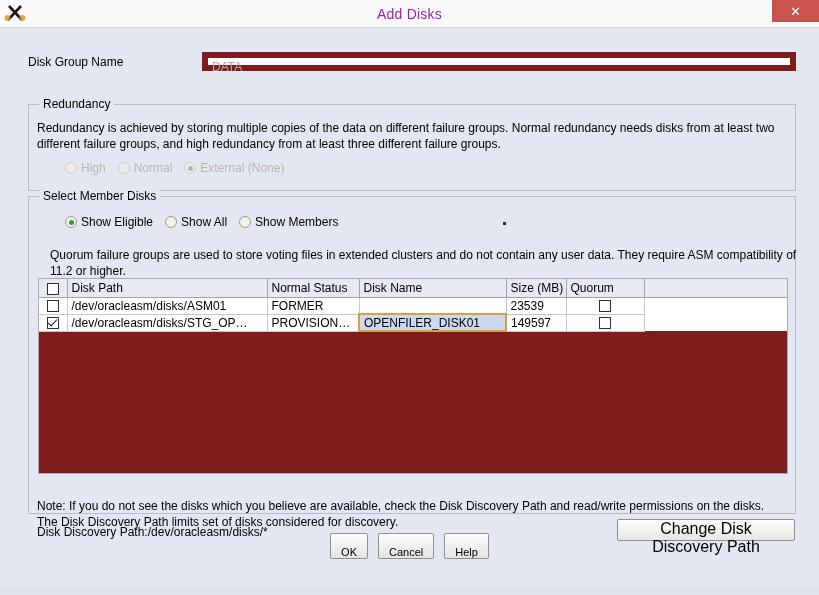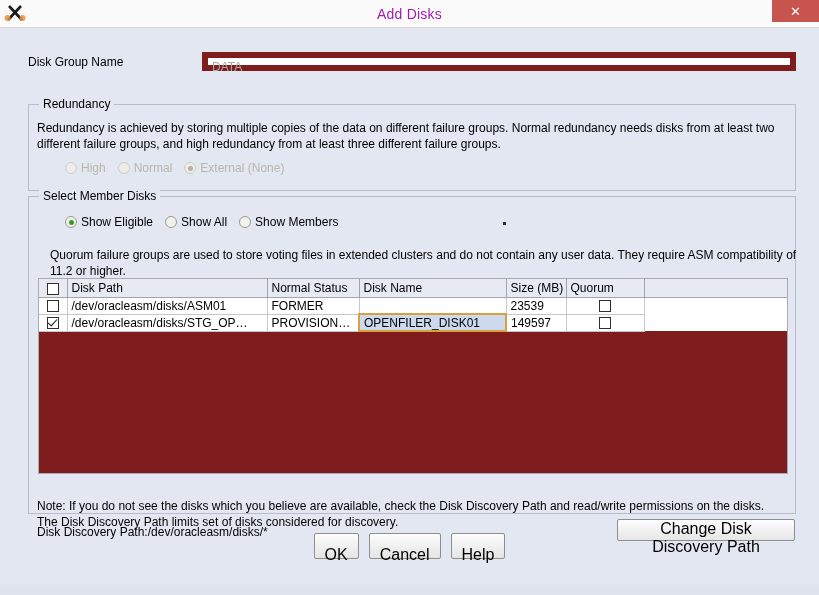--- a/index.html
+++ b/index.html
@@ -322,21 +322,21 @@
     right: 0;
     top: 505px;
     display: flex;
     justify-content: center;
     gap: 10px;
   }
   .btn {
     min-width: 30px;
     height: 22px;
     padding: 12px 10px;
-    font-size: 16px;
+    font-size: 11px;
     font-family: "Liberation Sans", sans-serif;
     background: linear-gradient(#fdfdfd, #e4e4e4);
     border: 1px solid #8f8f8f;
     border-radius: 2px;
     cursor: pointer;
     color: #000;
   }
   .bottom-strip {
     position: absolute;
     left: 0; right: 0; bottom: 0;

